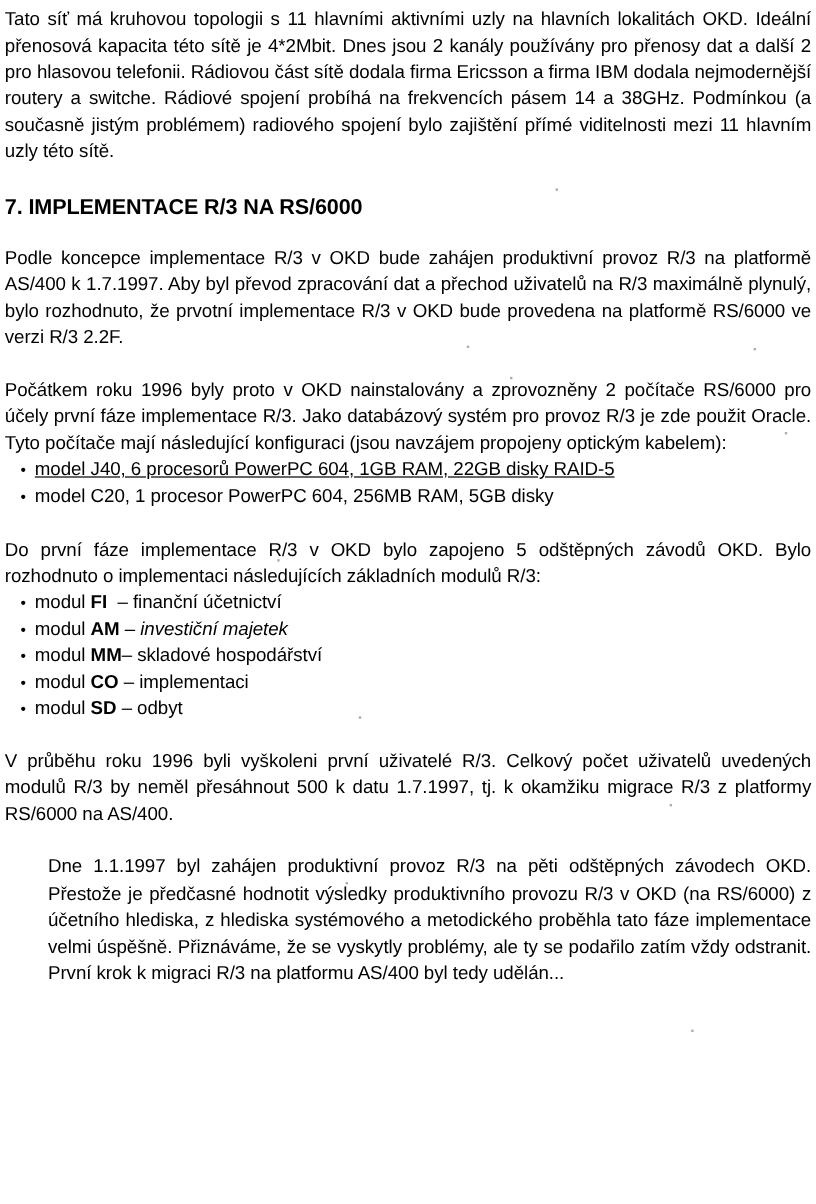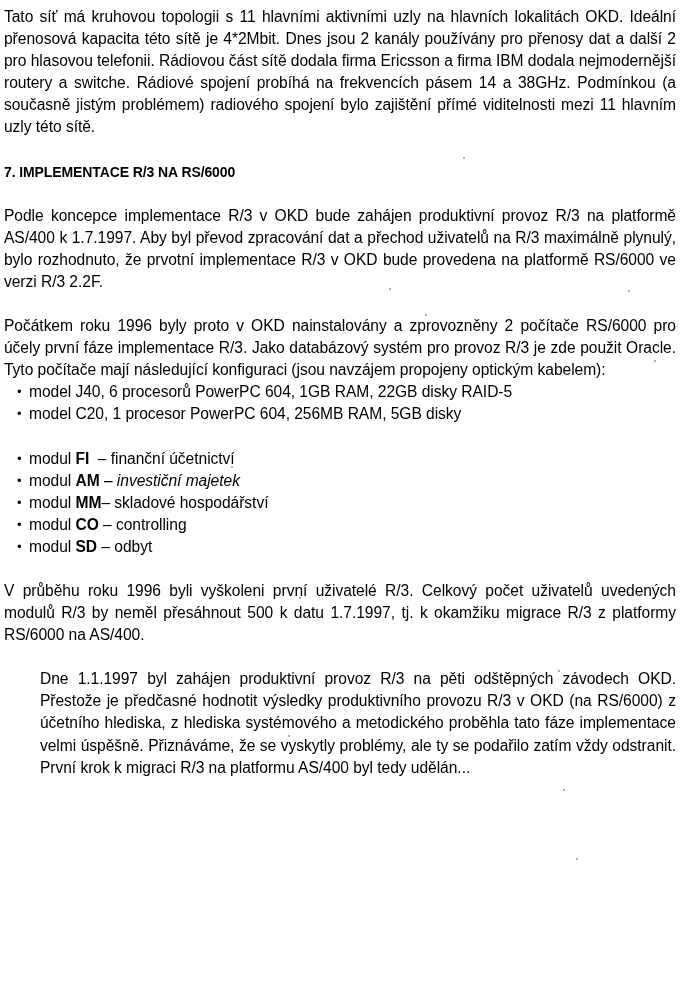--- a/index.html
+++ b/index.html
@@ -41,21 +41,21 @@
   p.para.tight {
     margin-bottom: 0;
     margin-top: 16px;
   }
   p.para:last-child {
     margin-bottom: 0;
     margin-left: 36px;
   }
   h2.section-heading {
     margin: 0 0 22px 0;
-    font-size: 14px;
+    font-size: 18px;
     line-height: 22.1px;
     font-weight: bold;
     text-align: left;
     letter-spacing: -0.1px;
   }
   ul.bullets {
     list-style: none;
     margin: 0 0 22px 0;
     padding: 0;
   }
@@ -91,28 +91,29 @@
 </head>
 <body>
 
 <div class="page">
   <div class="doc-body" id="doc-body">
       <p class="para">Tato síť má kruhovou topologii s 11 hlavními aktivními uzly na hlavních lokalitách OKD. Ideální přenosová kapacita této sítě je 4*2Mbit. Dnes jsou 2 kanály používány pro přenosy dat a další 2 pro hlasovou telefonii. Rádiovou část sítě dodala firma Ericsson a firma IBM dodala nejmodernější routery a switche. Rádiové spojení probíhá na frekvencích pásem 14 a 38GHz. Podmínkou (a současně jistým problémem) radiového spojení bylo zajištění přímé viditelnosti mezi 11 hlavním uzly této sítě.</p>
       <h2 class="section-heading">7. IMPLEMENTACE R/3 NA RS/6000</h2>
       <p class="para">Podle koncepce implementace R/3 v OKD bude zahájen produktivní provoz R/3 na platformě AS/400 k 1.7.1997. Aby byl převod zpracování dat a přechod uživatelů na R/3 maximálně plynulý, bylo rozhodnuto, že prvotní implementace R/3 v OKD bude provedena na platformě RS/6000 ve verzi R/3 2.2F.</p>
       <p class="para tight">Počátkem roku 1996 byly proto v OKD nainstalovány a zprovozněny 2 počítače RS/6000 pro účely první fáze implementace R/3. Jako databázový systém pro provoz R/3 je zde použit Oracle. Tyto počítače mají následující konfiguraci (jsou navzájem propojeny optickým kabelem):</p>
       <ul class="bullets">
-        <li><span class="bullet-glyph">•</span><span style="white-space: pre;">model J40, 6 procesorů PowerPC 604, 1GB RAM, 22GB disky RAID-5</span></li>
+        <li><span class="bullet-glyph">•</span><span style="white-space: pre; text-decoration: underline;">model J40, 6 procesorů PowerPC 604, 1GB RAM, 22GB disky RAID-5</span></li>
         <li><span class="bullet-glyph">•</span><span style="white-space: pre;">model C20, 1 procesor PowerPC 604, 256MB RAM, 5GB disky</span></li>
       </ul>
+      <p class="para tight">Do první fáze implementace R/3 v OKD bylo zapojeno 5 odštěpných závodů OKD. Bylo rozhodnuto o implementaci následujících základních modulů R/3:</p>
       <ul class="bullets">
         <li><span class="bullet-glyph">•</span><span>modul </span><span class="b">FI</span><span style="white-space: pre;">  – finanční účetnictví</span></li>
         <li><span class="bullet-glyph">•</span><span>modul </span><span class="b">AM</span><span style="white-space: pre; font-style: italic;"> – investiční majetek</span></li>
         <li><span class="bullet-glyph">•</span><span>modul </span><span class="b">MM</span><span style="white-space: pre;">– skladové hospodářství</span></li>
-        <li><span class="bullet-glyph">•</span><span>modul </span><span class="b">CO</span><span style="white-space: pre;"> – controlling</span></li>
+        <li><span class="bullet-glyph">•</span><span>modul </span><span class="b">CO</span><span style="white-space: pre;"> – implementaci</span></li>
         <li><span class="bullet-glyph">•</span><span>modul </span><span class="b">SD</span><span style="white-space: pre;"> – odbyt</span></li>
       </ul>
       <p class="para">V průběhu roku 1996 byli vyškoleni první uživatelé R/3. Celkový počet uživatelů uvedených modulů R/3 by neměl přesáhnout 500 k datu 1.7.1997, tj. k okamžiku migrace R/3 z platformy RS/6000 na AS/400.</p>
       <p class="para">Dne 1.1.1997 byl zahájen produktivní provoz R/3 na pěti odštěpných závodech OKD. Přestože je předčasné hodnotit výsledky produktivního provozu R/3 v OKD (na RS/6000) z účetního hlediska, z hlediska systémového a metodického proběhla tato fáze implementace velmi úspěšně. Přiznáváme, že se vyskytly problémy, ale ty se podařilo zatím vždy odstranit. První krok k migraci R/3 na platformu AS/400 byl tedy udělán...</p>
     </div>
 
   <div class="speckle" style="left:463px; top:157px;"></div>
   <div class="speckle" style="left:389px; top:288px;"></div>
   <div class="speckle" style="left:628px; top:290px;"></div>
   <div class="speckle" style="left:425px; top:314px;"></div>

